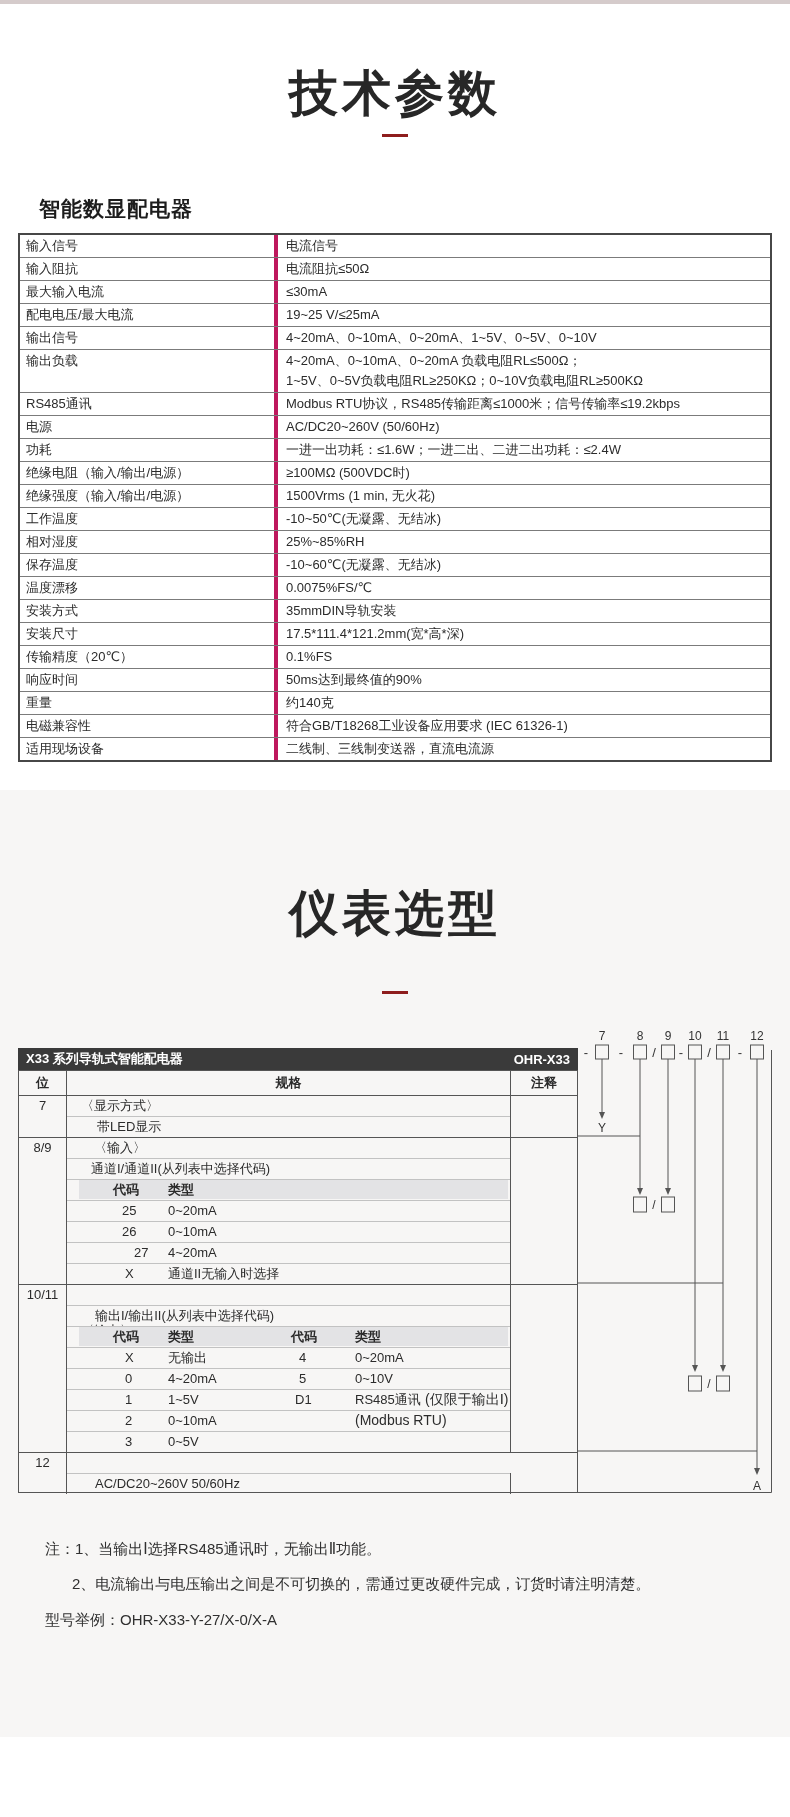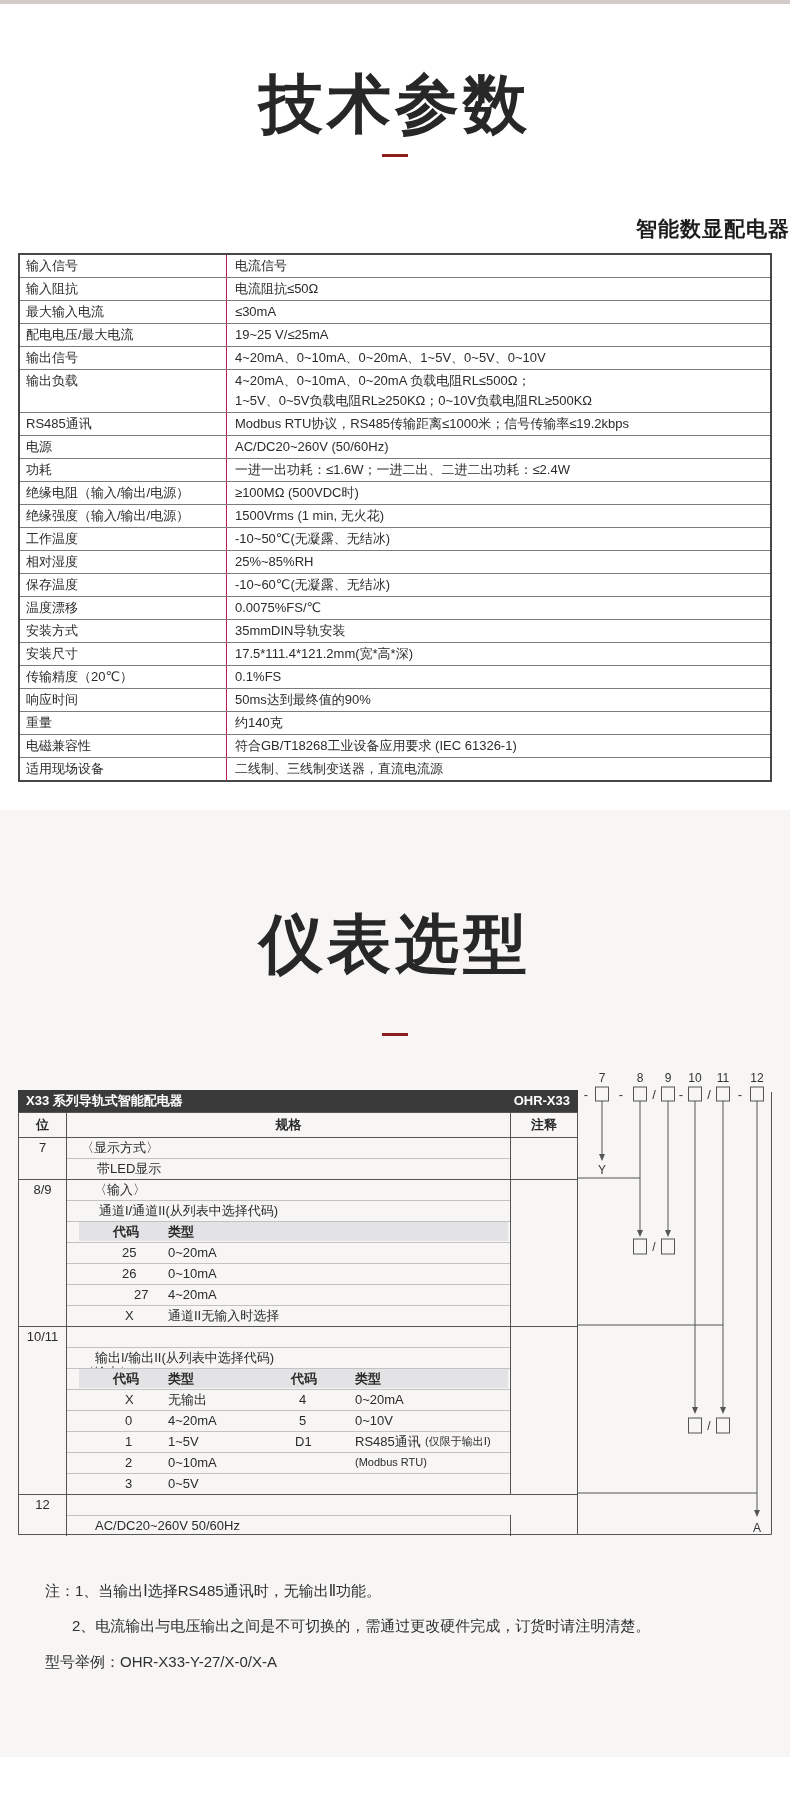--- a/index.html
+++ b/index.html
@@ -1,33 +1,33 @@
 <!DOCTYPE html>
 <html><head>
 <meta charset="utf-8">
 <style>
   html,body{margin:0;padding:0;background:#fff;}
   .page{width:790px;height:1817px;overflow:hidden;background:#fff;position:relative;
         font-family:"Liberation Sans","DejaVu Sans",sans-serif;color:#2b2b2b;}
   .top-strip{width:100%;height:4px;background:#d5cbcb;}
 
   
-  .big-title{font-size:64px;font-weight:900;text-align:center;letter-spacing:4px;
+  .big-title{font-size:49px;font-weight:900;text-align:center;letter-spacing:4px;
              color:#272727;margin:0;line-height:1.38;}
   .red-dash{width:26px;height:3px;background:#8e1d1d;margin:0 auto;}
 
   
   .section-tech{background:#fff;padding-top:56px;}
   .section-tech .red-dash{margin-top:6px;}
-  .spec-subtitle{font-size:21px;font-weight:700;text-align:right;color:#1d1d1d;
+  .spec-subtitle{font-size:21px;font-weight:700;text-align:left;color:#1d1d1d;
                  margin-top:58px;letter-spacing:1px;margin-left:39px;}
   .spec-table{width:754px;margin:10px 18px 0 18px;border:2px solid #474747;box-sizing:border-box;}
   .spec-row{display:flex;border-top:1px solid #7b7b7b;}
   .spec-row:first-child{border-top:none;}
-  .spec-label{width:207px;border-right:1px solid #be185d;padding:1px 6px;
+  .spec-label{width:258px;border-right:4px solid #be185d;padding:1px 6px;
               font-size:13px;line-height:20px;box-sizing:border-box;flex-shrink:0;}
   .spec-value{flex:1;padding:1px 8px;font-size:13px;line-height:20px;}
   .section-tech{padding-bottom:28px;}
 
   
   .section-sel{background:#f7f6f5;height:947px;box-sizing:border-box;padding-top:90px;}
   .section-sel .red-dash{margin-top:44px;}
 
   .sel-wrap{position:relative;width:790px;height:445px;margin-top:54px;}
   .sel-bar{position:absolute;left:18px;top:0;width:560px;height:22px;background:#3a3a3a;
@@ -38,21 +38,21 @@
   .sel-row{display:flex;height:21px;font-size:13px;line-height:21px;}
   .sel-row.header{height:24px;line-height:24px;font-weight:700;}
   .sel-row.block{box-shadow:inset 0 1px 0 #555;}
   .sel-pos{width:48px;border-right:1px solid #555;text-align:center;box-sizing:border-box;flex-shrink:0;}
   .sel-spec{width:444px;border-right:1px solid #555;position:relative;box-sizing:border-box;flex-shrink:0;}
   .sel-note{flex:1;}
   .sel-row.item .sel-spec{box-shadow:inset 0 1px 0 #c2c2c2;}
   .sel-row.header .sel-spec,.sel-row.header .sel-pos,.sel-row.header .sel-note{text-align:center;}
   .sel-spec span{position:absolute;top:0;white-space:nowrap;}
   .sel-spec span.b{font-weight:700;}
-  .sel-spec span.small{font-size:11px;}
+  .sel-spec span.small{font-size:14px;}
   .sel-spec .band{position:absolute;left:12px;right:2px;top:1px;bottom:1px;background:#e3e3e5;}
   .diagram{position:absolute;left:0;top:-28px;width:790px;height:505px;pointer-events:none;}
   .diagram text{font-size:12px;fill:#333;text-anchor:middle;
                 font-family:"Liberation Sans","DejaVu Sans",sans-serif;}
   .diagram text.sep{font-size:13px;}
 
   
   .notes{margin-top:44px;font-size:15px;color:#303030;}
   .note-line1{margin-left:45px;line-height:24px;}
   .note-line2{margin-left:72px;margin-top:11px;line-height:24px;}
@@ -197,21 +197,21 @@
             <div class="sel-row block">
               <div class="sel-pos">8/9</div>
               <div class="sel-spec">
                 <span style="left: 14px; margin-left: 13px;">〈输入〉</span>
               </div>
               <div class="sel-note"></div>
             </div>
             <div class="sel-row item">
               <div class="sel-pos"></div>
               <div class="sel-spec">
-                <span style="left: 32px;">通道I/通道II(从列表中选择代码)</span>
+                <span style="left: 24px;">通道I/通道II(从列表中选择代码)</span>
               </div>
               <div class="sel-note"></div>
             </div>
             <div class="sel-row item gray">
               <div class="sel-pos"></div>
               <div class="sel-spec">
                 <div class="band"></div>
                 <span class="b" style="left: 46px;">代码</span>
                 <span class="b" style="left: 101px;">类型</span>
               </div>

